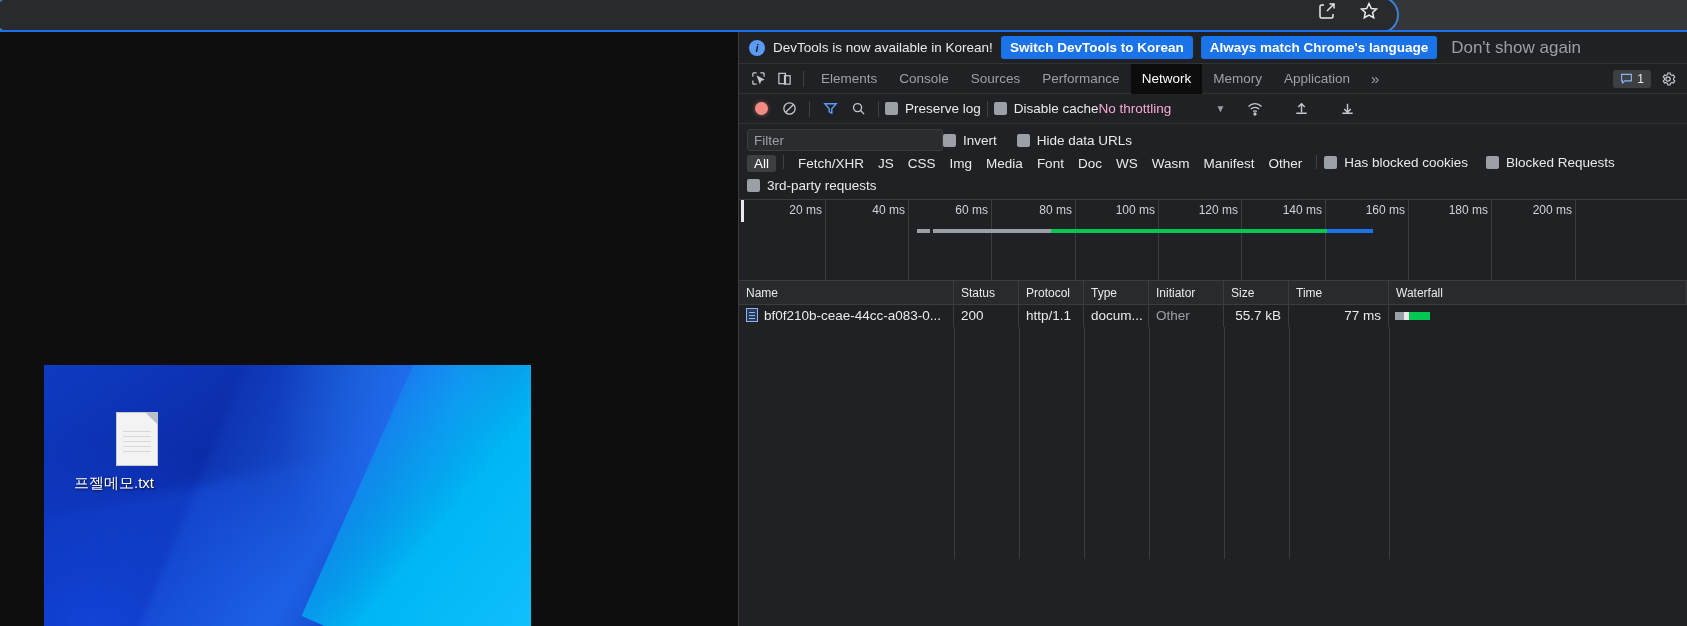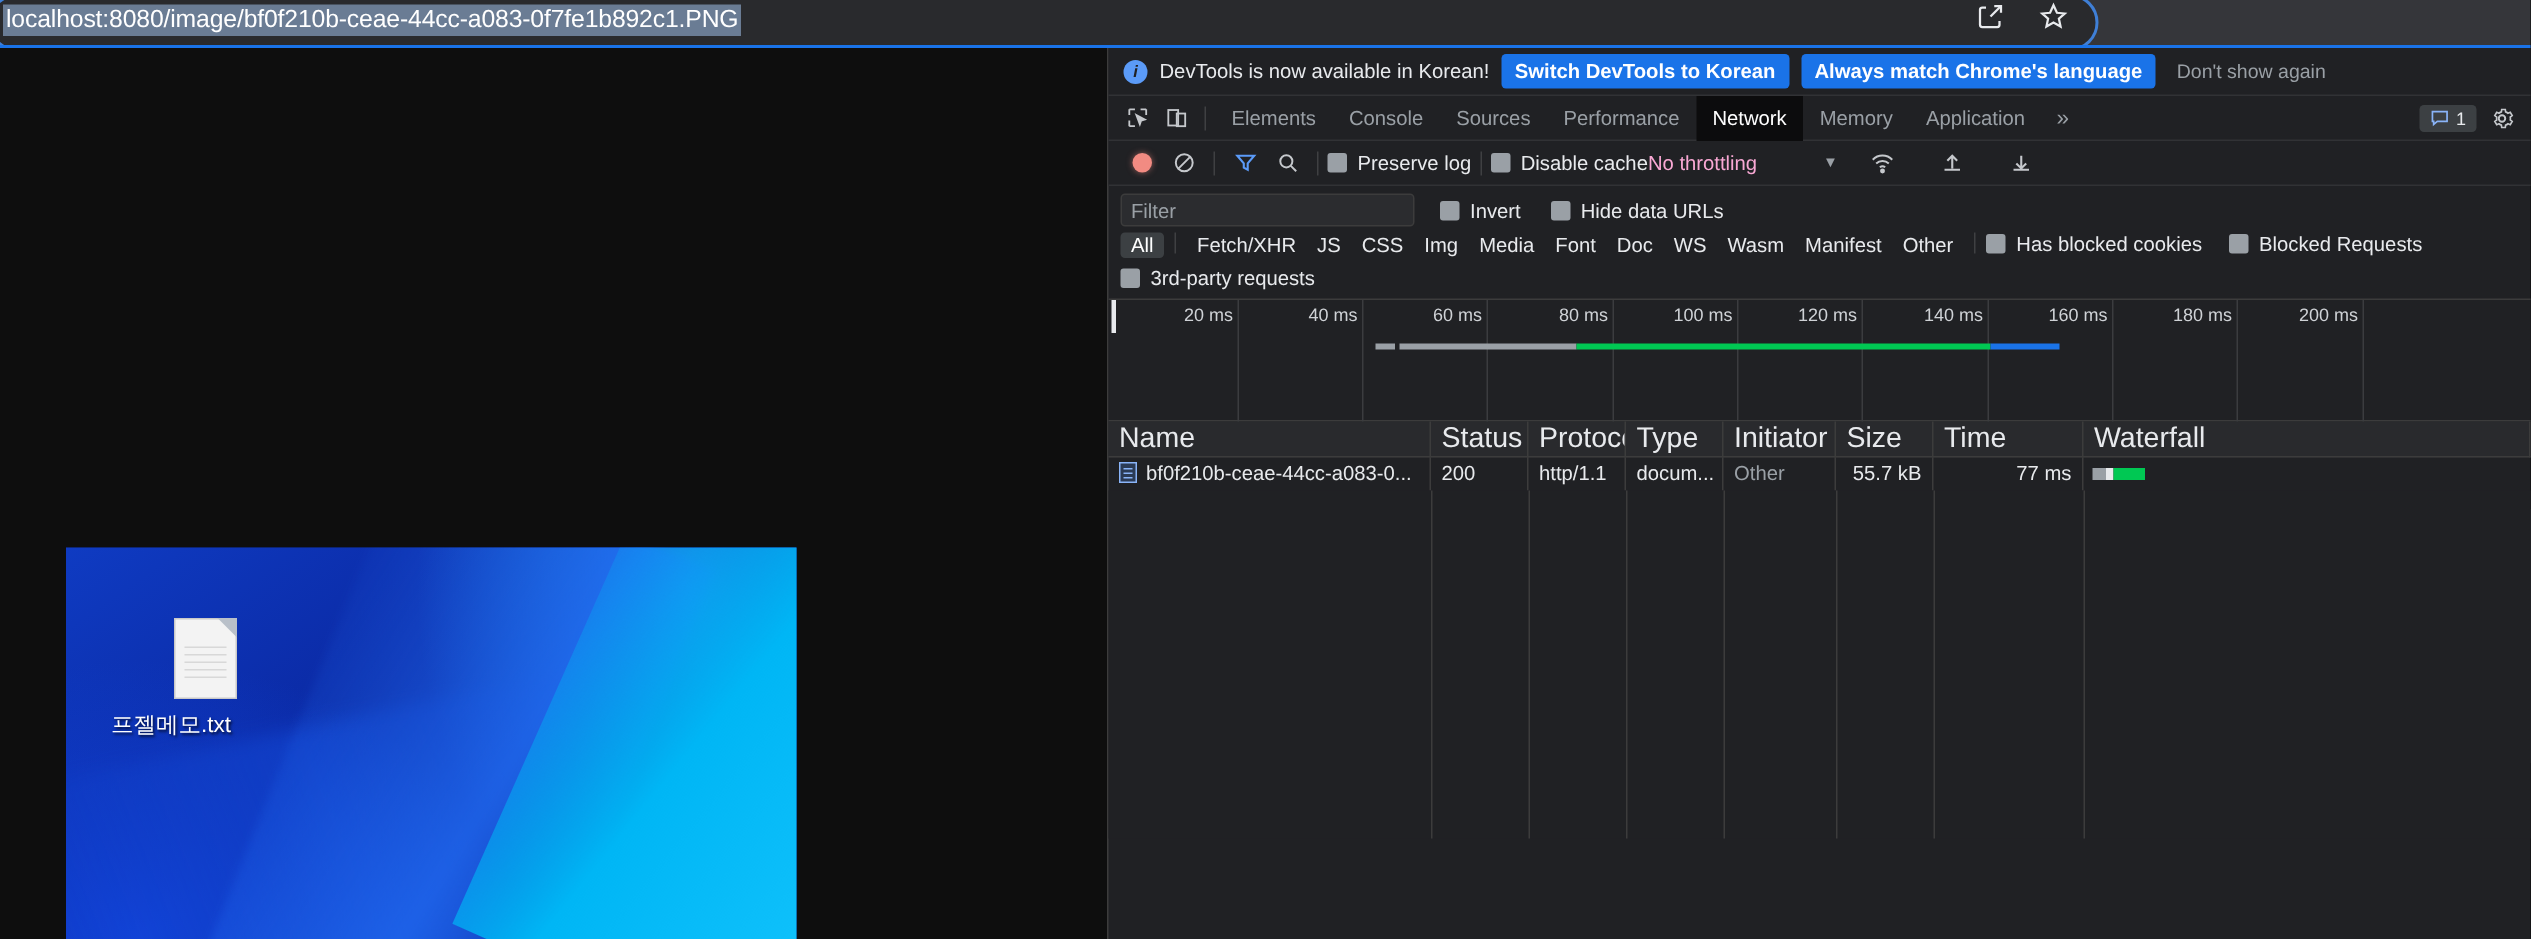--- a/index.html
+++ b/index.html
@@ -167,21 +167,21 @@
   .btn-blue {
     background: #1a73e8; color: #fff;
     border: none; border-radius: 3px;
     font-size: 13.5px; font-weight: bold;
     padding: 4px 9px; cursor: pointer; white-space: nowrap;
     font-family: "Liberation Sans", sans-serif;
   }
   .btn-plain {
     background: transparent; color: #9aa0a6;
     border: none; border-radius: 3px;
-    font-size: 13px; padding: 4px 6px; cursor: pointer; white-space: nowrap;
+    font-size: 17px; padding: 4px 6px; cursor: pointer; white-space: nowrap;
     font-family: "Liberation Sans", sans-serif;
   }
 
   .tabbar {
     height: 30px; display: flex; align-items: center;
     background: #202124;
     border-bottom: 1px solid #313235;
     padding-left: 6px;
   }
   .tb-icon {
@@ -263,21 +263,21 @@
   .ov-left-edge {
     position: absolute; left: 2px; top: 0; width: 3px; height: 22px; background: #e8eaed;
   }
   .ov-bar { position: absolute; height: 4px; top: 29px; }
 
   .table { position: relative; }
   .thead {
     display: flex; height: 24px; align-items: center;
     background: #292a2d;
     border-bottom: 1px solid #3c3c3c;
-    font-size: 19px; color: #e8eaed;
+    font-size: 12px; color: #e8eaed;
   }
   .th { padding-left: 7px; border-right: 1px solid #3c3c3c; height: 24px; line-height: 24px; overflow: hidden; white-space: nowrap; }
   .trow {
     display: flex; height: 22px; align-items: center;
     font-size: 13.5px; color: #e8eaed;
   }
   .td { padding-left: 7px; border-right: 1px solid #3c3c3c; height: 22px; line-height: 22px; overflow: hidden; white-space: nowrap; }
   .td.num { text-align: right; padding-right: 7px; padding-left: 0; }
   .doc-icon {
     width: 12px; height: 14px; border: 1px solid #8ab4f8;
@@ -297,21 +297,20 @@
   }
   .table-body-bg {
     position: relative; height: 232px; background: #202124;
   }
 </style>
 </head>
 <body>
 
 <div class="chrome-bar">
   <div class="omnibox">
-    <span class="omnibox-text">localhost:8080/image/bf0f210b-ceae-44cc-a083-0f7fe1b892c1.PNG</span>
     <div class="omni-icons">
       <span>
         <svg width="20" height="20" viewBox="0 0 20 20" fill="none" stroke="#e8eaed" stroke-width="1.5">
           <path d="M7 4H4.5A1.5 1.5 0 003 5.5v10A1.5 1.5 0 004.5 17h10a1.5 1.5 0 001.5-1.5V13"></path>
           <path d="M10 10l7-7"></path>
             <path d="M12.5 3H17v4.5"></path>
         </svg>
       </span>
       <span>
         <svg width="20" height="20" viewBox="0 0 20 20" fill="none" stroke="#e8eaed" stroke-width="1.5">
@@ -440,21 +439,21 @@
     </span>
     <span class="nb-btn" style="margin-left:18px">
       <svg width="15" height="15" viewBox="0 0 16 16" fill="none" stroke="#c5c8cc" stroke-width="1.5">
           <path d="M8 3v9M4.5 8.5L8 12l3.5-3.5M2.5 13h11"></path>
         </svg>
     </span>
   </div>
 
   <div class="filterbar">
     <input class="filter-input" placeholder="Filter" style="">
-    <label class="cb-lbl" style="margin-left:17px">
+    <label class="cb-lbl" style="margin-left:0">
       <span class="chk"></span>
       <span>Invert</span>
     </label>
     <label class="cb-lbl" style="margin-left:20px">
       <span class="chk"></span>
       <span>Hide data URLs</span>
     </label>
   </div>
 
   <div class="typebar">

